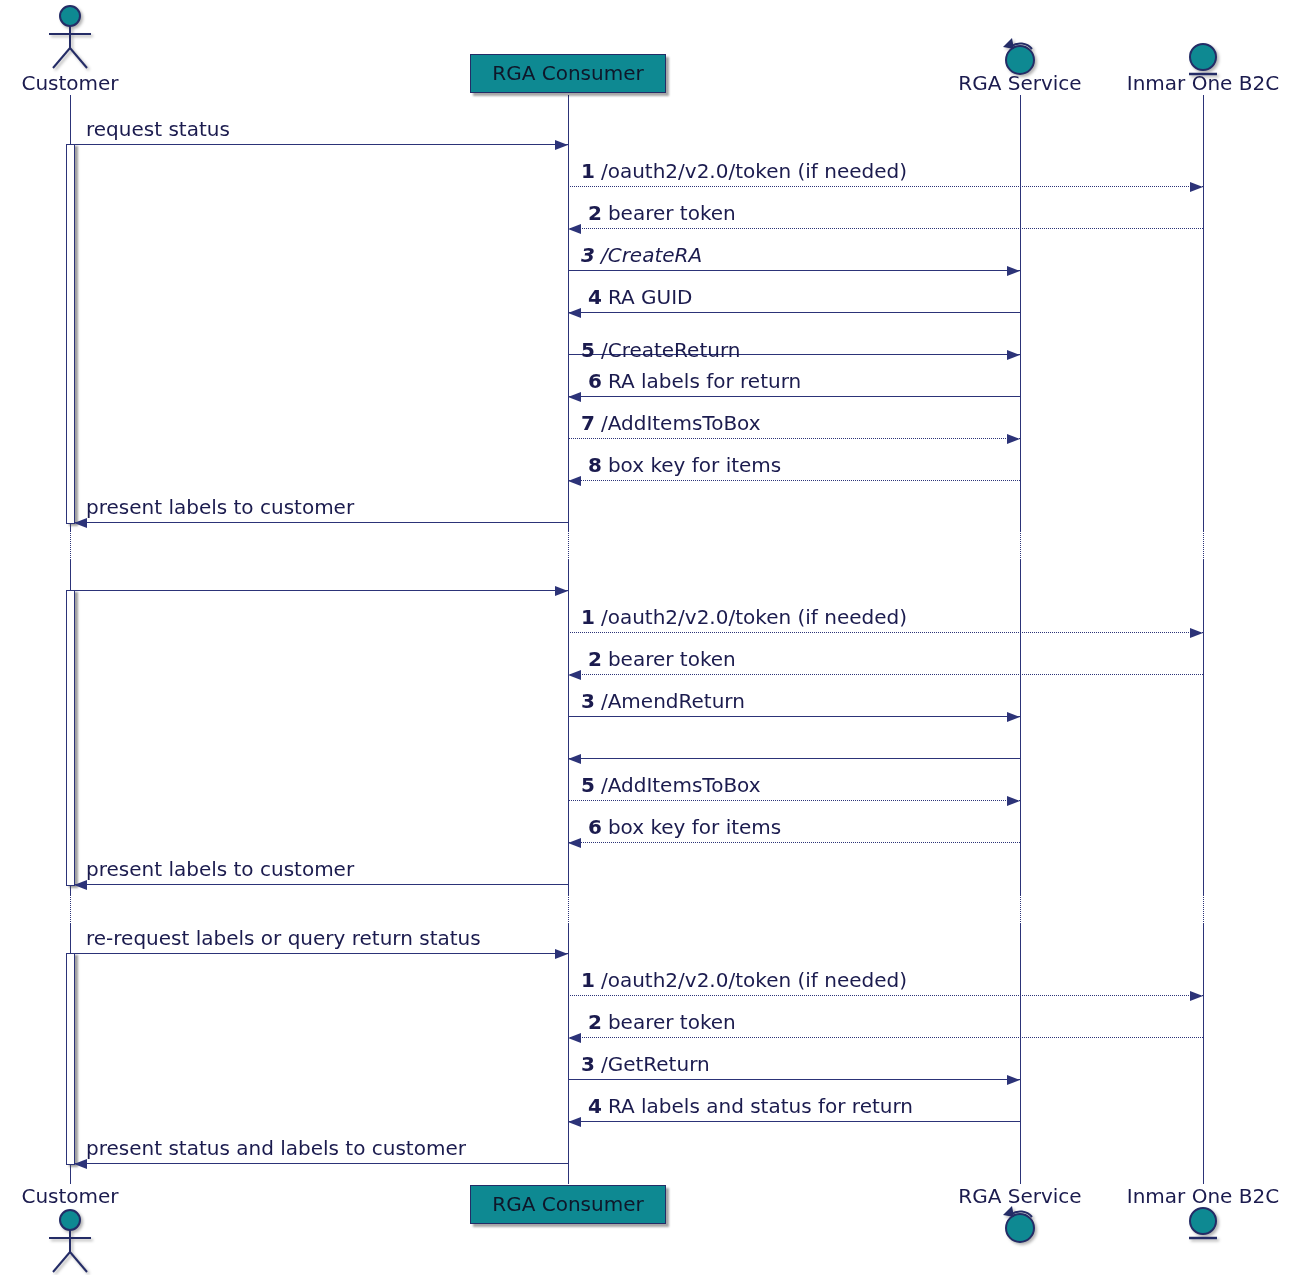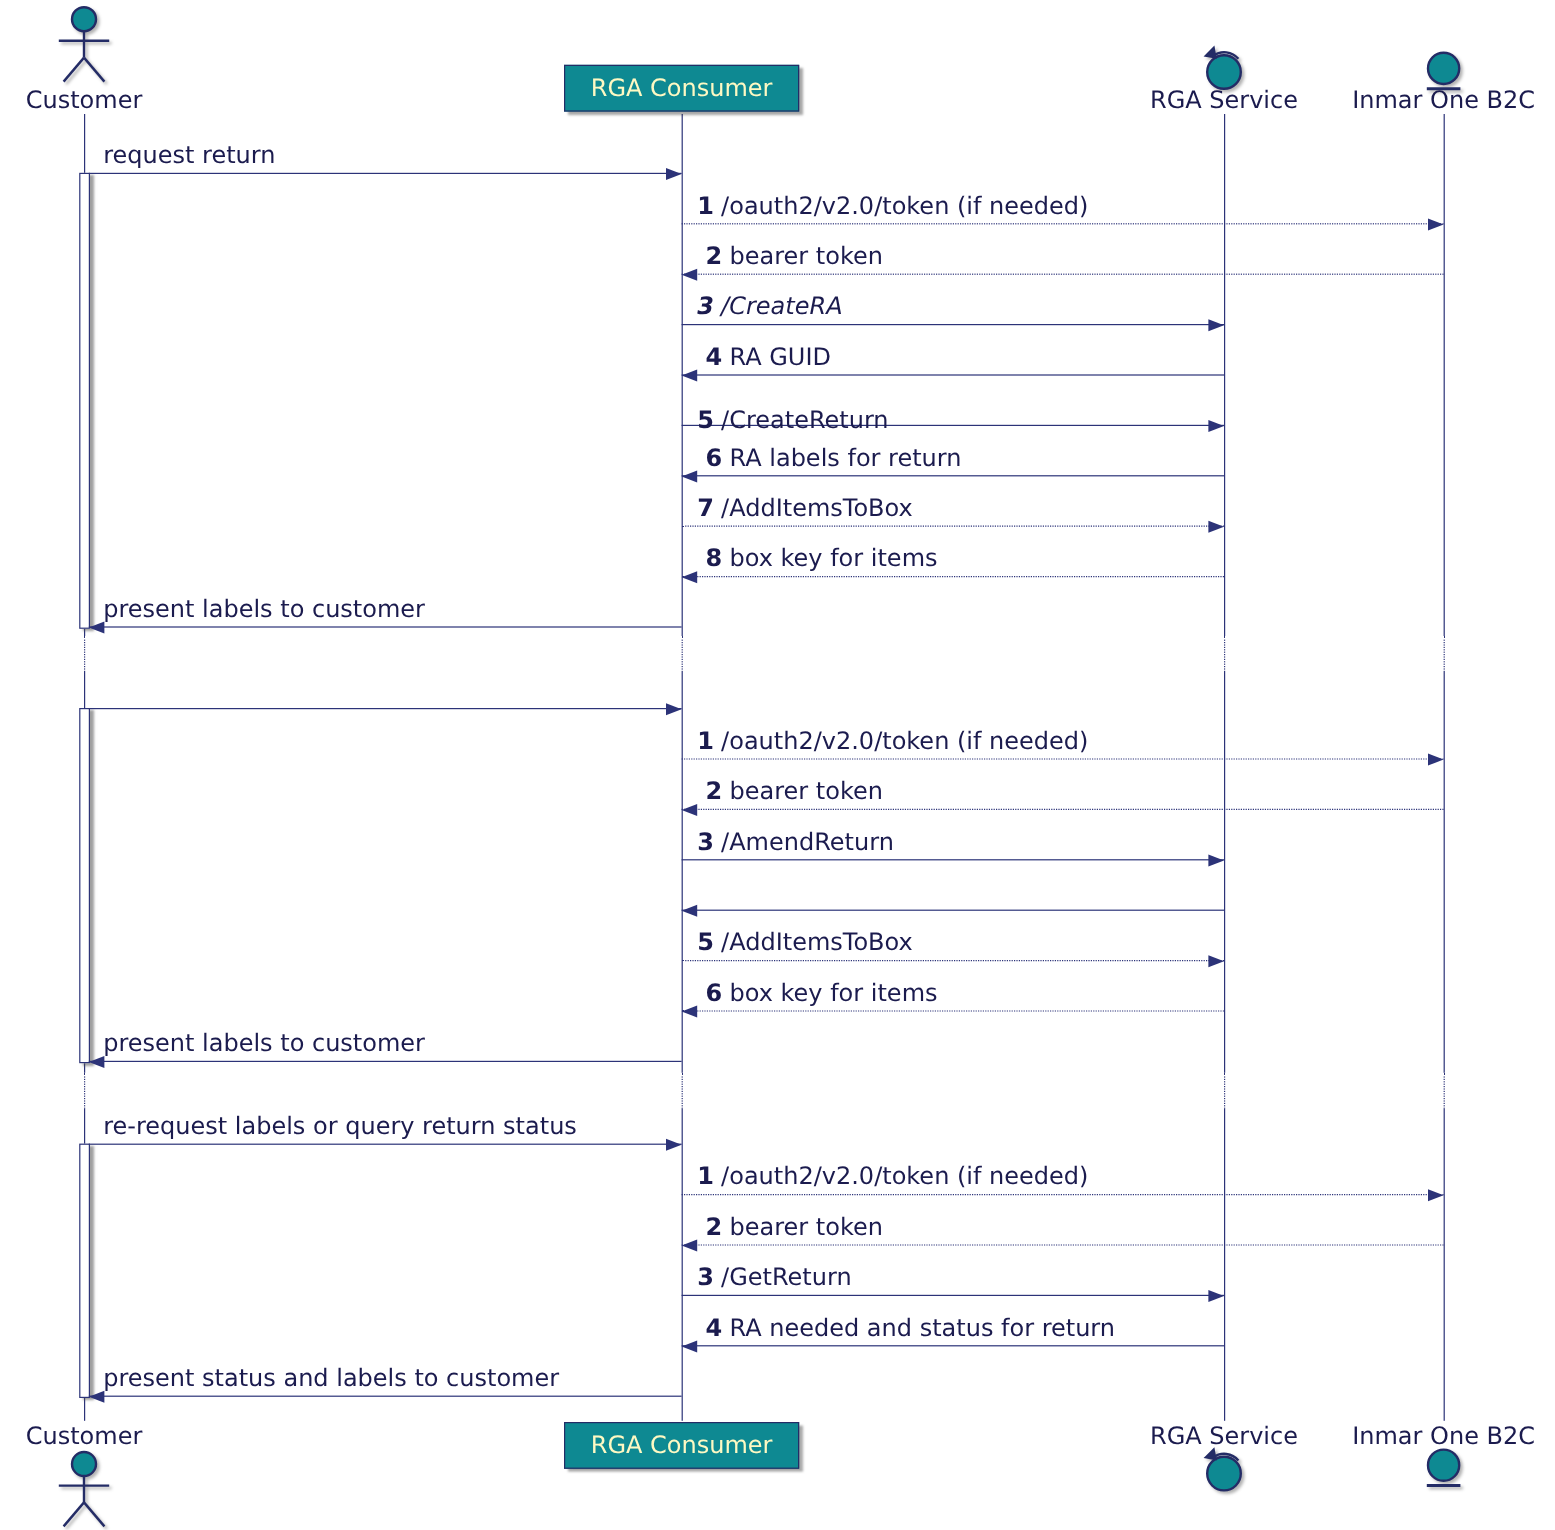--- a/index.html
+++ b/index.html
@@ -27,21 +27,21 @@
     font-size:20px;color:#1b1b4e;
   }
   .msg-num{font-weight:bold;margin-right:6px;}
   .participant-label{
     position:absolute;height:26px;line-height:26px;text-align:center;
     font-size:20px;color:#1b1b4e;white-space:nowrap;
   }
   .participant-box{
     position:absolute;width:196px;height:39px;
     background:#0e8992;border:1.5px solid #242c66;box-sizing:border-box;
-    color:#fef9c3;font-size:20px;text-align:center;line-height:36px;
+    color:#0f172a;font-size:20px;text-align:center;line-height:36px;
     box-shadow:3px 3px 2px rgba(0,0,0,.35);white-space:nowrap;
   }
   .p-icon{position:absolute;filter:drop-shadow(2.5px 2.5px 1.5px rgba(0,0,0,.3));}
 </style>
 </head>
 <body>
 
 <div id="stage">
     <div class="lifeline solid" style="left: 69.5px; top: 95px; height: 435px;"></div>
     <div class="lifeline dotted" style="left: 69.5px; top: 530px; height: 30px;"></div>
@@ -59,21 +59,21 @@
     <div class="lifeline dotted" style="left: 1019.5px; top: 894px; height: 30px;"></div>
     <div class="lifeline solid" style="left: 1019.5px; top: 924px; height: 260px;"></div>
     <div class="lifeline solid" style="left: 1202.5px; top: 95px; height: 435px;"></div>
     <div class="lifeline dotted" style="left: 1202.5px; top: 530px; height: 30px;"></div>
     <div class="lifeline solid" style="left: 1202.5px; top: 560px; height: 334px;"></div>
     <div class="lifeline dotted" style="left: 1202.5px; top: 894px; height: 30px;"></div>
     <div class="lifeline solid" style="left: 1202.5px; top: 924px; height: 260px;"></div>
     <div class="activation" style="left: 66px; top: 144px; height: 378px;"></div>
     <div class="msg-line solid" style="left: 74px; top: 144px; width: 494px;"></div>
     <div class="arrowhead right" style="left: 555px; top: 139.5px;"></div>
-    <div class="msg-label" style="left: 86px; top: 115px;"><span>request return</span></div>
+    <div class="msg-label" style="left: 86px; top: 115px;"><span>request status</span></div>
     <div class="msg-line dotted" style="left: 568px; top: 186px; width: 635px;"></div>
     <div class="arrowhead right" style="left: 1190px; top: 181.5px;"></div>
     <div class="msg-label" style="left: 581px; top: 157px;"><span class="msg-num">1</span><span>/oauth2/v2.0/token (if needed)</span></div>
     <div class="msg-line dotted" style="left: 568px; top: 228px; width: 635px;"></div>
     <div class="arrowhead left" style="left: 568px; top: 223.5px;"></div>
     <div class="msg-label" style="left: 588px; top: 199px;"><span class="msg-num">2</span><span>bearer token</span></div>
     <div class="msg-line solid" style="left: 568px; top: 270px; width: 452px;"></div>
     <div class="arrowhead right" style="left: 1007px; top: 265.5px;"></div>
     <div class="msg-label" style="left: 581px; top: 241px; font-style: italic;"><span class="msg-num">3</span><span>/CreateRA</span></div>
     <div class="msg-line solid" style="left: 568px; top: 312px; width: 452px;"></div>
@@ -125,21 +125,21 @@
     <div class="arrowhead right" style="left: 1190px; top: 990.5px;"></div>
     <div class="msg-label" style="left: 581px; top: 966px;"><span class="msg-num">1</span><span>/oauth2/v2.0/token (if needed)</span></div>
     <div class="msg-line dotted" style="left: 568px; top: 1037px; width: 635px;"></div>
     <div class="arrowhead left" style="left: 568px; top: 1032.5px;"></div>
     <div class="msg-label" style="left: 588px; top: 1008px;"><span class="msg-num">2</span><span>bearer token</span></div>
     <div class="msg-line solid" style="left: 568px; top: 1079px; width: 452px;"></div>
     <div class="arrowhead right" style="left: 1007px; top: 1074.5px;"></div>
     <div class="msg-label" style="left: 581px; top: 1050px;"><span class="msg-num">3</span><span>/GetReturn</span></div>
     <div class="msg-line solid" style="left: 568px; top: 1121px; width: 452px;"></div>
     <div class="arrowhead left" style="left: 568px; top: 1116.5px;"></div>
-    <div class="msg-label" style="left: 588px; top: 1092px;"><span class="msg-num">4</span><span>RA needed and status for return</span></div>
+    <div class="msg-label" style="left: 588px; top: 1092px;"><span class="msg-num">4</span><span>RA labels and status for return</span></div>
     <div class="msg-line solid" style="left: 74px; top: 1163px; width: 494px;"></div>
     <div class="arrowhead left" style="left: 74px; top: 1158.5px;"></div>
     <div class="msg-label" style="left: 86px; top: 1134px;"><span>present status and labels to customer</span></div>
     <svg width="52" height="66" class="p-icon" style="left: 44px; top: 4px;">
       <circle cx="26" cy="12" r="10" fill="#0e8992" stroke="#242c66" stroke-width="2"></circle>
       <line x1="26" y1="22" x2="26" y2="44" stroke="#242c66" stroke-width="2"></line>
       <line x1="5" y1="30" x2="47" y2="30" stroke="#242c66" stroke-width="2"></line>
       <line x1="26" y1="44" x2="9" y2="64" stroke="#242c66" stroke-width="2"></line>
       <line x1="26" y1="44" x2="43" y2="64" stroke="#242c66" stroke-width="2"></line>
     </svg>

